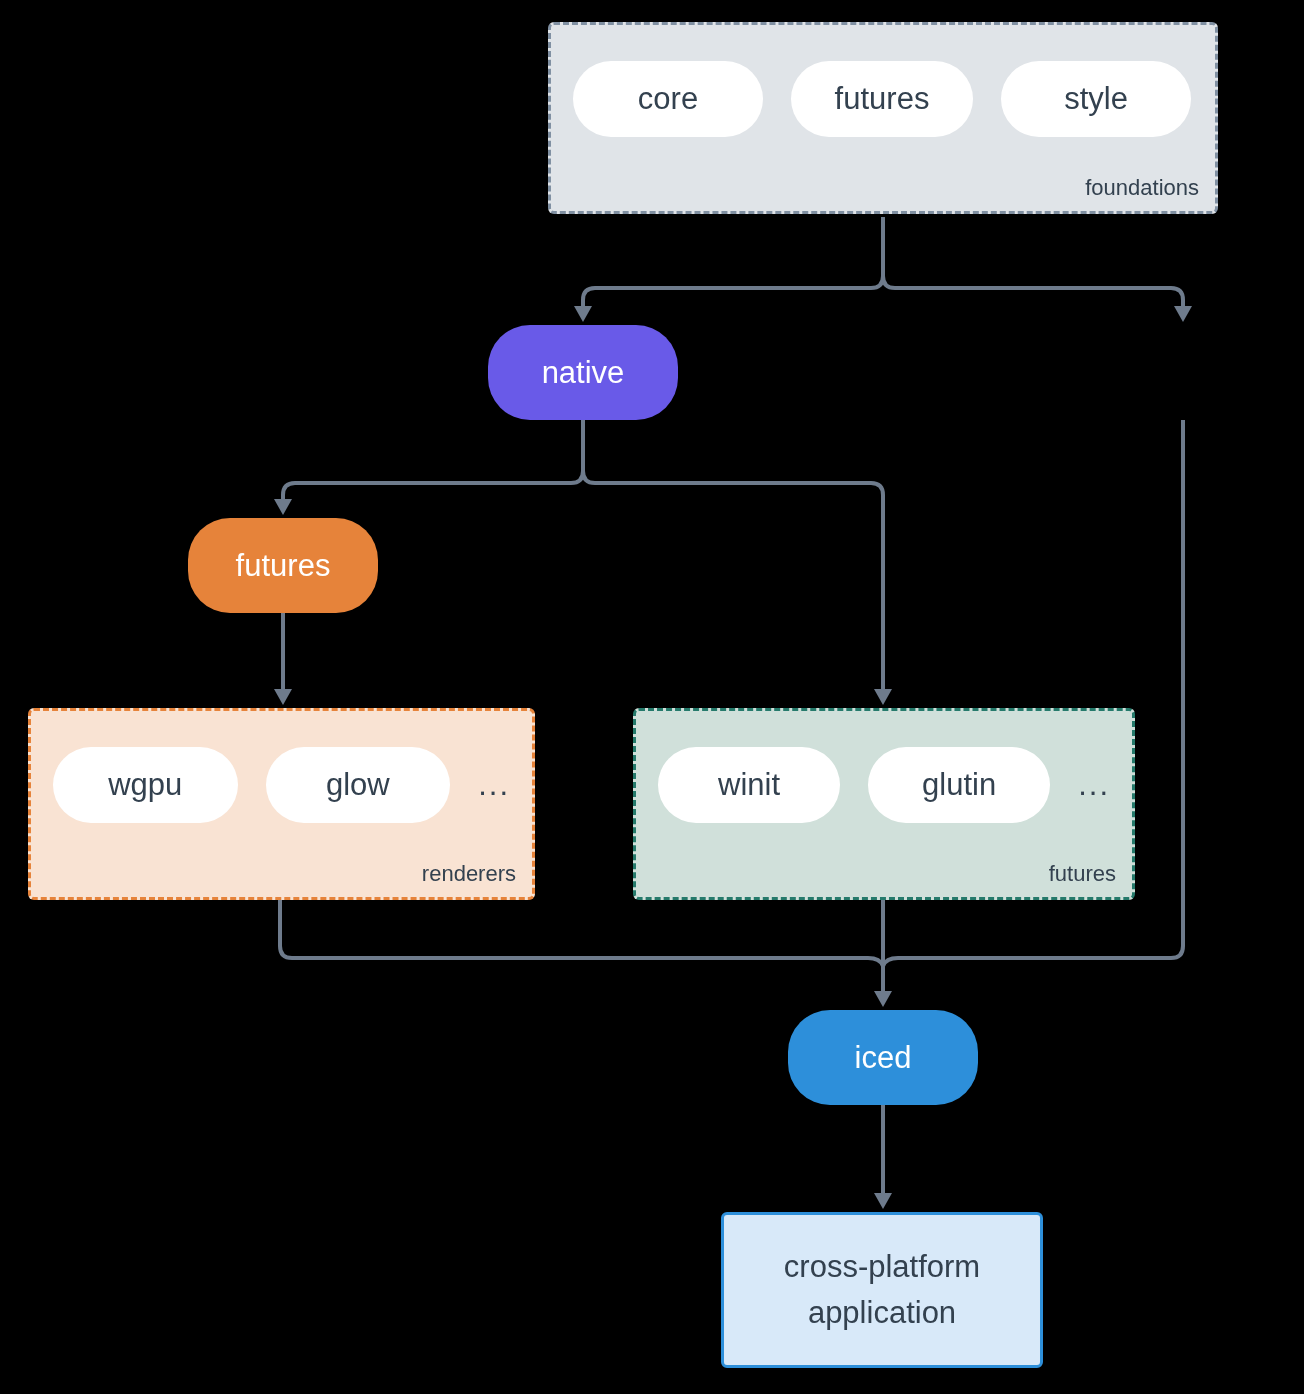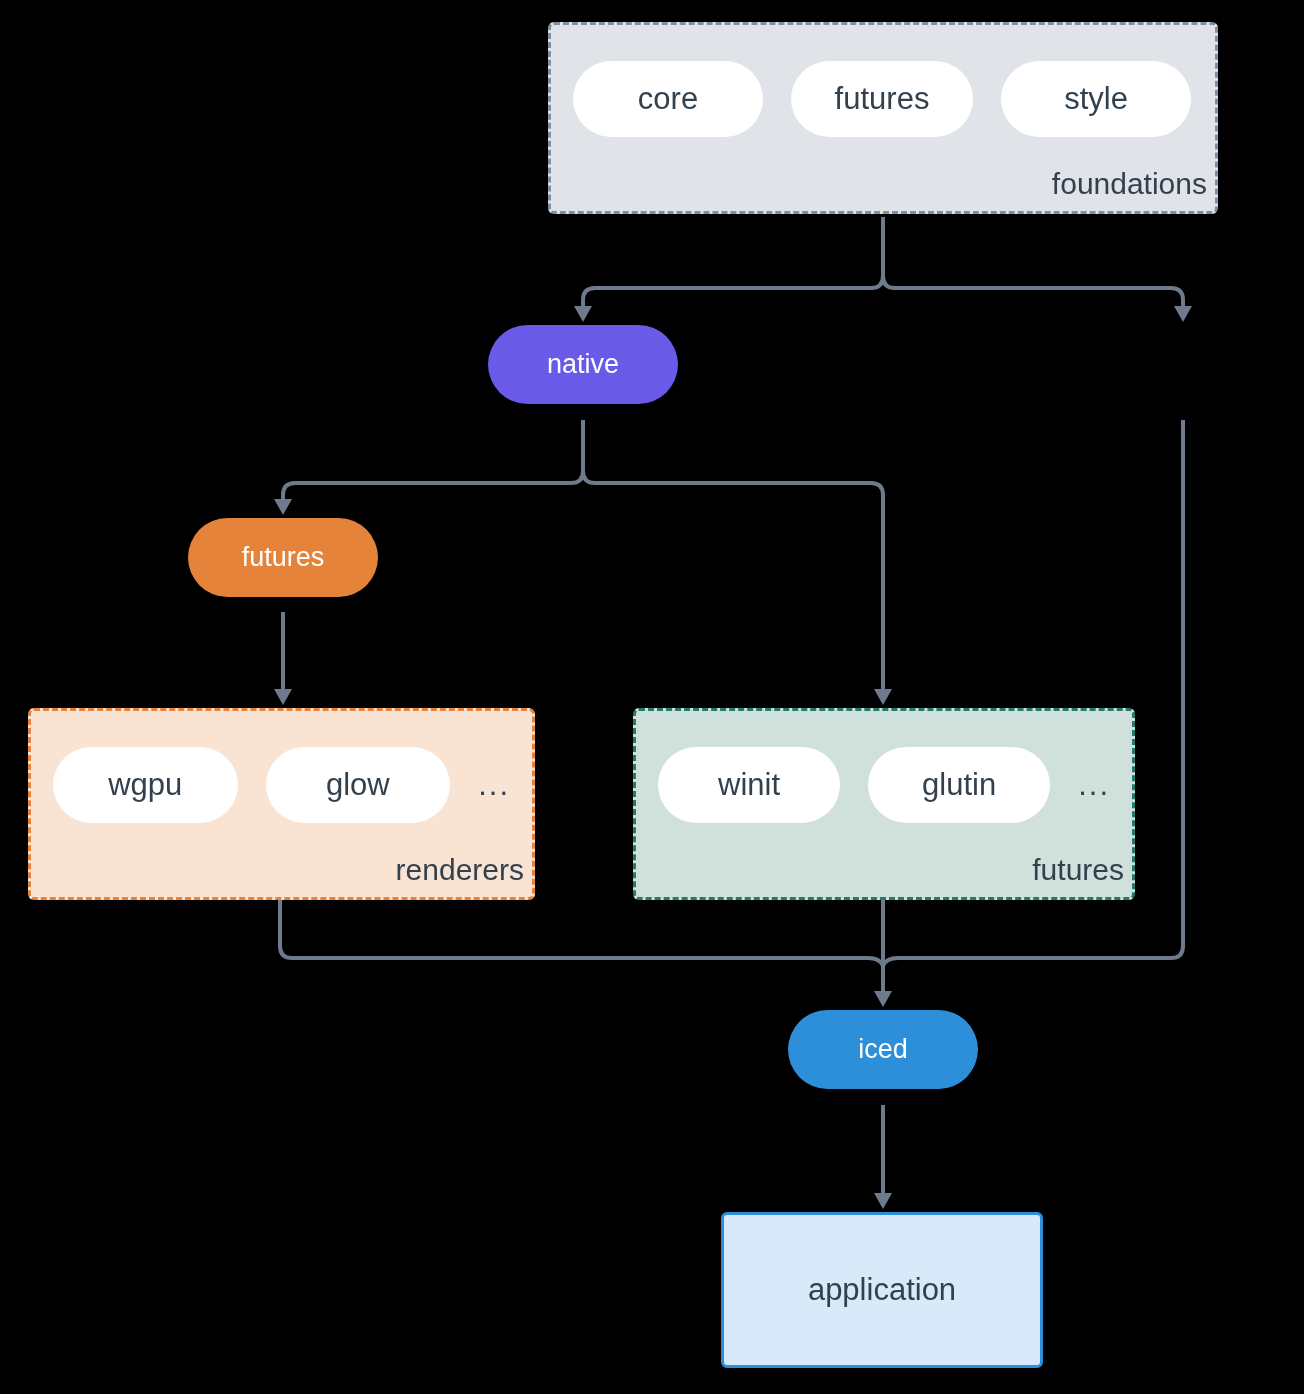--- a/index.html
+++ b/index.html
@@ -38,44 +38,44 @@
     box-sizing:border-box;
   }
   .group-box .pill-row{
     display:flex;
     align-items:center;
     gap:28px;
     padding:36px 22px 0 22px;
   }
   .group-label{
     position:absolute;
-    right:8px;bottom:10px;
-    font-size:30px;
+    right:16px;bottom:10px;
+    font-size:22px;
     color:var(--text-dark);
   }
   .pill{
     background:var(--pill-white);
     height:76px;
     width:190px;
     border-radius:38px;
     display:flex;align-items:center;justify-content:center;
     font-size:31px;
     color:var(--text-dark);
   }
   .ellipsis{
     font-size:31px;
     color:var(--text-dark);
     letter-spacing:2px;
   }
   .node-pill{
     position:absolute;
-    width:190px;height:79px;
+    width:190px;height:95px;
     border-radius:42px;
     display:flex;align-items:center;justify-content:center;
-    font-size:27px;
+    font-size:31px;
     color:#ffffff;
   }
   .foundations{left:548px;top:22px;width:670px;height:192px;
     background:var(--foundations-bg);border:3px dashed var(--foundations-border);}
   .renderers{left:28px;top:708px;width:507px;height:192px;
     background:var(--renderers-bg);border:3px dashed var(--renderers-border);}
   .shells{left:633px;top:708px;width:502px;height:192px;
     background:var(--shells-bg);border:3px dashed var(--shells-border);text-align:right;}
 
   .native{left:488px;top:325px;background:var(--purple);}
@@ -157,16 +157,17 @@
       <div class="pill">winit</div>
       <div class="pill">glutin</div>
       <div class="ellipsis">...</div>
     </div>
     <div class="group-label">futures</div>
   </div>
 
   <div class="node-pill iced">iced</div>
 
   <div class="app-box">
+    <span>cross-platform</span>
     <span>application</span>
   </div>
 
 </div>
 
 </body></html>

